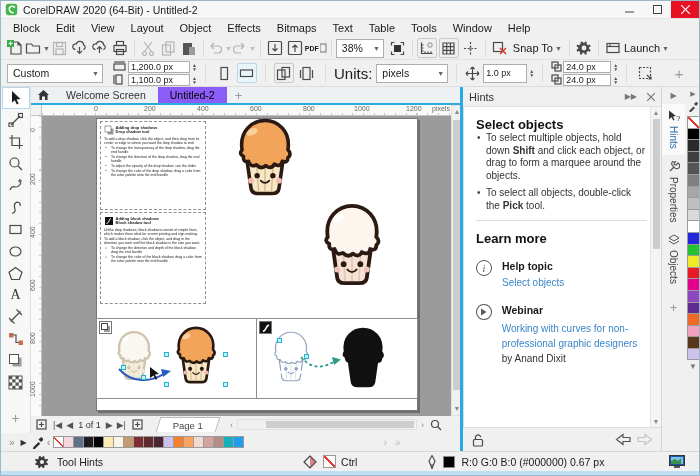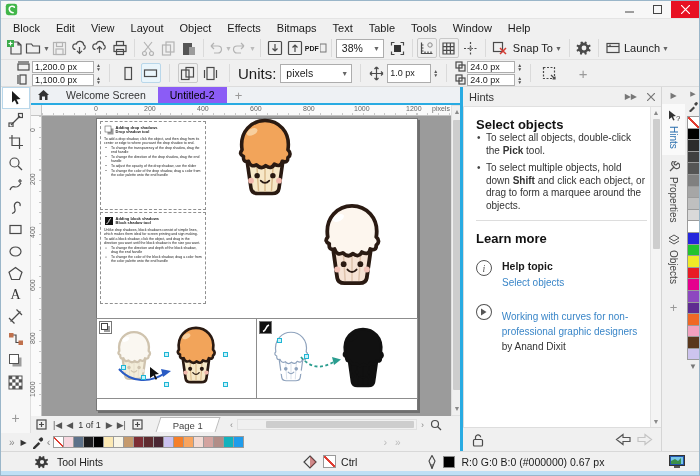--- a/index.html
+++ b/index.html
@@ -110,20 +110,21 @@
         <circle cx="69.5" cy="93" r="4" fill="var(--cheek)"></circle>
       <path d="M44,93 Q50,99.5 56,93" stroke="var(--face)" stroke-width="2.4" fill="none" stroke-linecap="round"></path>
     </symbol>
   </svg>
 
   <div class="abs" id="titlebar">
     <svg width="13" height="13" viewBox="0 0 16 16" style="margin:0 5px 0 4px">
         <rect x="1" y="1" width="14" height="14" rx="3" fill="#41b649"></rect>
         <path d="M11.5,5 C10,3.5 6.5,3.5 5.5,6 C4.5,8.6 6.5,11.5 10,12" stroke="#fff" stroke-width="2" fill="none" stroke-linecap="round"></path>
       </svg>
+    <span style="font-size:10.5px">CorelDRAW 2020 (64-Bit) - Untitled-2</span>
     <div style="margin-left:auto;display:flex">
       <div class="winbtn">
           <svg width="9" height="9">
             <path d="M0,7 H9" stroke="#444" stroke-width="1"></path>
           </svg>
         </div>
       <div class="winbtn">
           <svg width="9" height="9">
             <rect x="0.5" y="0.5" width="8" height="8" fill="none" stroke="#444"></rect>
           </svg>
@@ -298,20 +299,24 @@
           <rect class="tico" x="1" y="1.5" width="12" height="9"></rect>
           <path class="tico" d="M1,4.5 h12"></path>
           <path d="M3,3.2 h2" stroke="#4a4a4a"></path>
         </svg>
         <span style="margin-left:4px">Launch</span>
         <span class="caret">▼</span>
       </div>
   </div>
 
   <div class="abs" id="propbar">
+    <div class="combo" style="width:96px">
+        <span>Custom</span>
+        <span class="caret">▼</span>
+      </div>
     <div style="display:flex;flex-direction:column;gap:1px;margin-left:10px">
       <div class="row">
           <svg width="13" height="11">
             <rect class="tico" x="1" y="3" width="11" height="6"></rect>
             <path class="tico" d="M1,1 h11"></path>
           </svg>
           <div class="spinbox" style="margin-left:2px">
             <span>1,200.0 px</span>
           </div>
           <span class="stepcol">
@@ -707,39 +712,40 @@
       <span style="color:#777;font-size:8px">▶▶</span>
       <svg width="8" height="8">
           <path d="M0,0 L8,8 M8,0 L0,8" stroke="#777" stroke-width="1.2"></path>
         </svg>
     </span>
   </div>
   <div class="abs" id="hintsbody">
     <div style="padding:10px 14px 0 12px">
       <div class="hheading">Select objects</div>
       <ul class="hbullets">
+        <li>To select multiple objects, hold down <b>Shift</b> and click each object, or drag to form a marquee around the objects.</li>
         <li>To select all objects, double-click the <b>Pick</b> tool.</li>
-        <li>To select multiple objects, hold down <b>Shift</b> and click each object, or drag to form a marquee around the objects.</li>
       </ul>
       <div style="height:1px;background:#ddd;margin:8px 0 10px 0"></div>
       <div class="hheading">Learn more</div>
       <div class="row" style="margin-top:14px;gap:10px;align-items:flex-start">
         <span class="circleic" style="font-family:'Liberation Serif',serif;font-style:italic">i</span>
         <div>
           <div style="font-weight:bold;font-size:10.5px">Help topic</div>
           <div class="link" style="font-size:10px;margin-top:5px">Select objects</div>
         </div>
       </div>
       <div class="row" style="margin-top:16px;gap:10px;align-items:flex-start">
         <span class="circleic">
             <svg width="7" height="8">
               <path d="M1,0.5 L6.5,4 L1,7.5 Z" fill="#555"></path>
             </svg>
           </span>
         <div style="width:148px">
+          <div style="font-weight:bold;font-size:10.5px">Webinar</div>
           <div style="font-size:10px;line-height:15px;margin-top:5px"><span class="link">Working with curves for non-professional graphic designers</span> <span class="by">by Anand Dixit</span></div>
         </div>
       </div>
     </div>
   </div>
   <div class="abs" id="hintscroll">
     <div class="sarrow" style="height:10px">▲</div>
     <div class="sthumb" style="position:absolute;left:1.5px;top:12px;width:7px;height:130px"></div>
     <div class="sarrow" style="position:absolute;bottom:1px;width:100%;height:10px">▼</div>
   </div>

